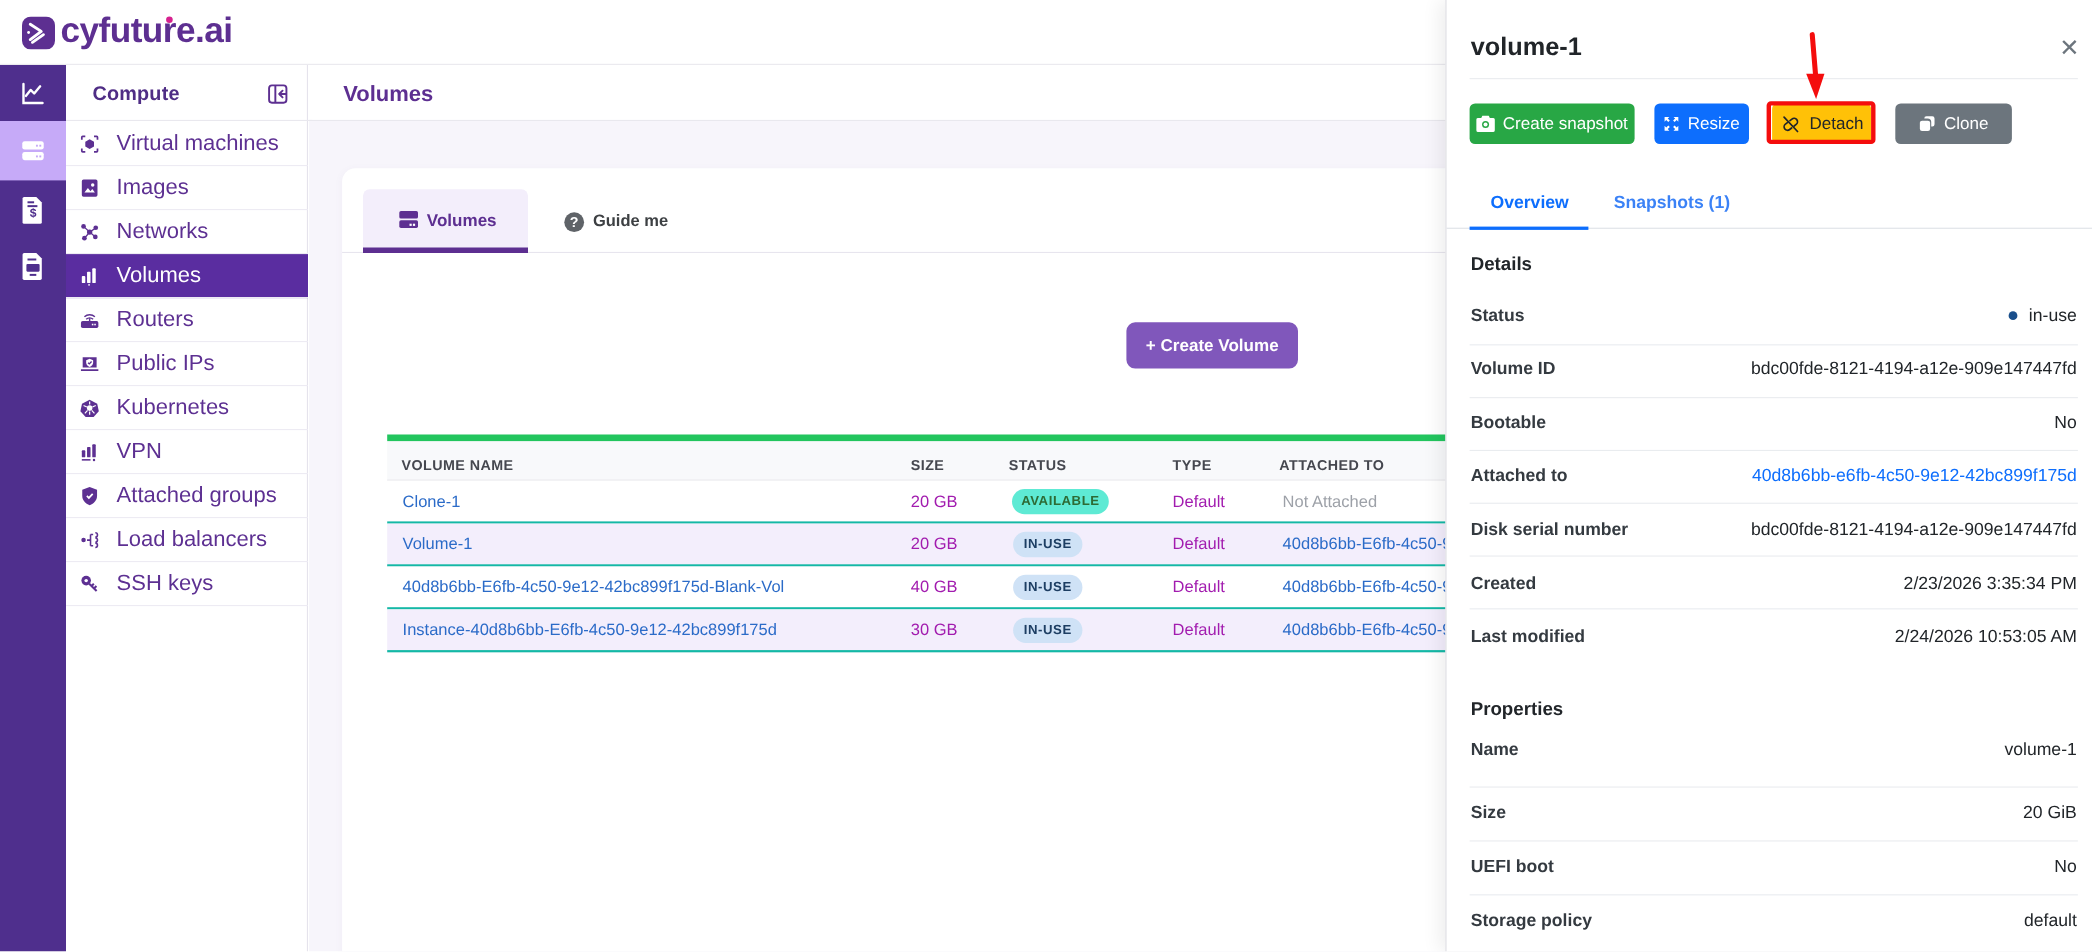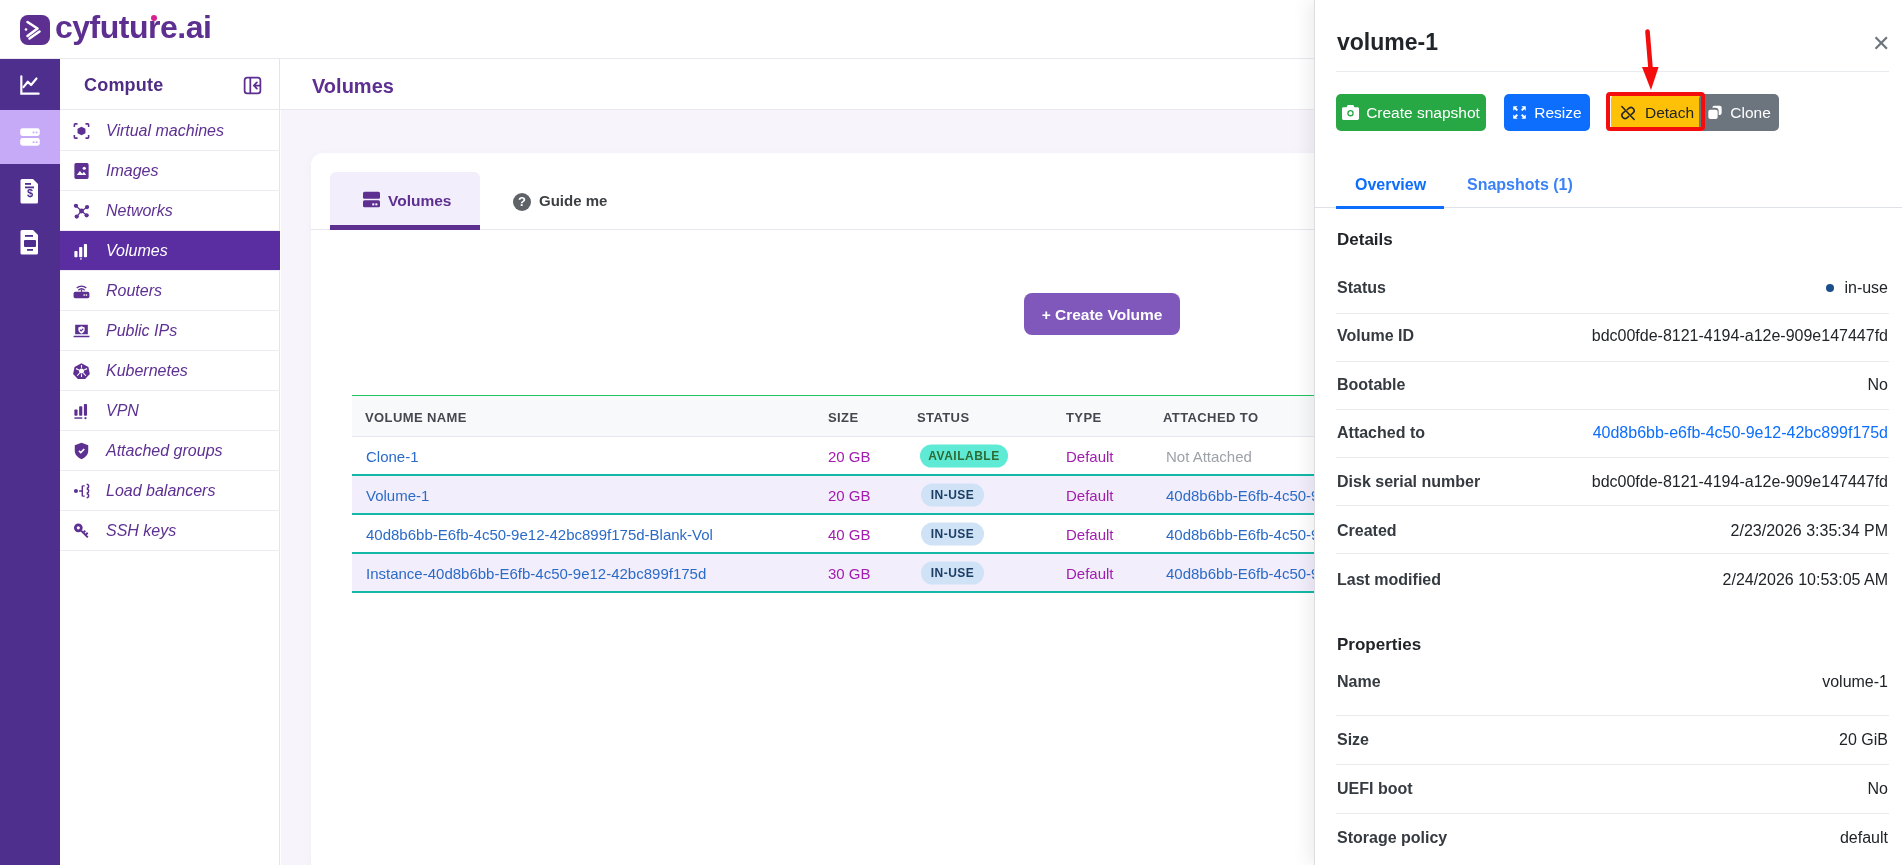--- a/index.html
+++ b/index.html
@@ -17,21 +17,21 @@
   .railitem { position:absolute; left:0; width:60px; height:51px; }
   .railitem svg { position:absolute; left:50%; top:50%; transform:translate(-50%,-50%); }
 
   
   #sidebar { position:absolute; left:60px; top:59px; width:220px; height:806px; background:#fff;
     border-right:1px solid #e5e3ec; z-index:4; }
   #sbhead { position:absolute; left:0; top:0; width:224px; height:51px; border-bottom:1px solid #e9e8ee; }
   #sbhead .t { position:absolute; left:24px; top:16px; font-size:18px; color:#4f2d85; font-weight:600; letter-spacing:.2px;}
   .mi { position:absolute; left:0; width:220px; height:40px; border-bottom:1px solid #edebf3; }
   .mi .ic { position:absolute; left:12px; top:50%; transform:translateY(-50%); width:19px; height:19px; }
-  .mi .tx { position:absolute; left:46px; top:50%; transform:translateY(-50%); font-size:16px; color:#5d3092;font-style:italic; }
+  .mi .tx { position:absolute; left:46px; top:50%; transform:translateY(-50%); font-size:20px; color:#5d3092; }
   .mi.sel { background:#5a2da0; }
   .mi.sel .tx { color:#fff; }
 
   
   #titlebar { position:absolute; left:281px; top:59px; width:1621px; height:51px; background:#fff;
     border-bottom:1px solid #e9e8ee; z-index:1;}
   #titlebar .t { position:absolute; left:31px; top:16px; font-size:20px; color:#5d2f91; font-weight:600; }
   #mainbg { position:absolute; left:281px; top:110px; width:1621px; height:755px; background:#f7f5fb; z-index:0; }
   #card { position:absolute; left:311px; top:153px; width:1591px; height:712px; background:#fff;
     border-radius:12px 0 0 0; box-shadow:0 2px 8px rgba(90,70,130,.05); z-index:1; }
@@ -48,21 +48,21 @@
      color:#fff; font-size:13px; font-weight:700; text-align:center; line-height:18px; }
   #tab2 .tx { position:absolute; left:28px; top:20px; font-size:15px; font-weight:700; color:#3d4043; }
 
   
   #cvbtn { position:absolute; left:713px; top:140px; width:156px; height:42px; background:#8057bb; border-radius:8px;
     color:#fff; font-size:15.5px; font-weight:700; text-align:center; line-height:44px; z-index:1; }
 
   
   #tbl { position:absolute; left:41px; top:242px; width:1550px; z-index:1; }
   #thead { position:absolute; left:0; top:0; width:100%; height:42px; background:#f8f9fb;
-     border-top:1px solid #22c55e; border-bottom:1px solid #e7e6ec; }
+     border-top:6px solid #22c55e; border-bottom:1px solid #e7e6ec; }
   .th { position:absolute; top:14px; font-size:13px; font-weight:700; color:#45474f; letter-spacing:.4px; }
   .row { position:absolute; left:0; width:100%; height:39px; border-bottom:2px solid #14b8a6; background:#fff; }
   .row.alt { background:#f3eefc; }
   .cell { position:absolute; top:50%; transform:translateY(-50%); font-size:15px; color:#a21caf; white-space:nowrap;}
   .lnk { color:#2b6bc8; font-weight:500; }
   .badge { position:absolute; top:50%; transform:translateY(-50%); height:23px; border-radius:12px;
      font-size:12px; font-weight:700; letter-spacing:.5px; text-align:center; line-height:23px; }
   .bav { background:#5eead4; color:#2d6b35; width:88px; }
   .biu { background:#cfe2f6; color:#1d3e63; width:63px; }
 
@@ -70,21 +70,21 @@
   #drawer { position:absolute; left:1314px; top:0; width:588px; height:865px; background:#fff;
      border-left:1px solid #dcdce1; box-shadow:-6px 0 16px rgba(0,0,0,.07); z-index:10; }
   #drawer .title { position:absolute; left:22px; top:29px; font-size:23px; font-weight:700; color:#212529; }
   #drawer .close { position:absolute; left:557px; top:31px; font-size:22px; color:#6c757d; }
   #dv1 { position:absolute; left:21px; top:71px; width:553px; height:1px; background:#e9ecef; }
   .btn { position:absolute; top:94px; height:37px; border-radius:5px; color:#fff; font-size:15.5px;
      display:flex; align-items:center; justify-content:center; gap:7px; }
   #bsnap { left:21px; width:150px; background:#28a745; }
   #bresize { left:189px; width:86px; background:#0d6efd; }
   #bdetach { left:296px; width:90px; background:#ffc107; color:#212529; }
-  #bclone { left:384px; width:80px; background:#6c757d; }
+  #bclone { left:408px; width:106px; background:#6c757d; }
   #redbox { position:absolute; left:291px; top:92px; width:99px; height:39px; border:4.5px solid #f40d0d;
      border-radius:4px; z-index:3; }
   #dtabs { position:absolute; left:0; top:160px; width:588px; height:48px; border-bottom:1px solid #dee2e6;}
   #dtabs .ov { position:absolute; left:40px; top:16px; font-size:16px; font-weight:600; color:#0d6efd; }
   #dtabs .ovbar { position:absolute; left:21px; top:46px; width:108px; height:2.5px; background:#0d6efd; }
   #dtabs .sn { position:absolute; left:152px; top:16px; font-size:16px; font-weight:600; color:#3b82f6; }
   .dsec { position:absolute; left:22px; font-size:17px; font-weight:700; color:#212529; }
   .drow { position:absolute; left:21px; width:553px; height:48px; }
   .drow .lb { position:absolute; left:1px; top:50%; transform:translateY(-50%); font-size:16px; font-weight:600; color:#343a40;}
   .drow .vl { position:absolute; right:1px; top:50%; transform:translateY(-50%); font-size:16px; color:#212529; }

